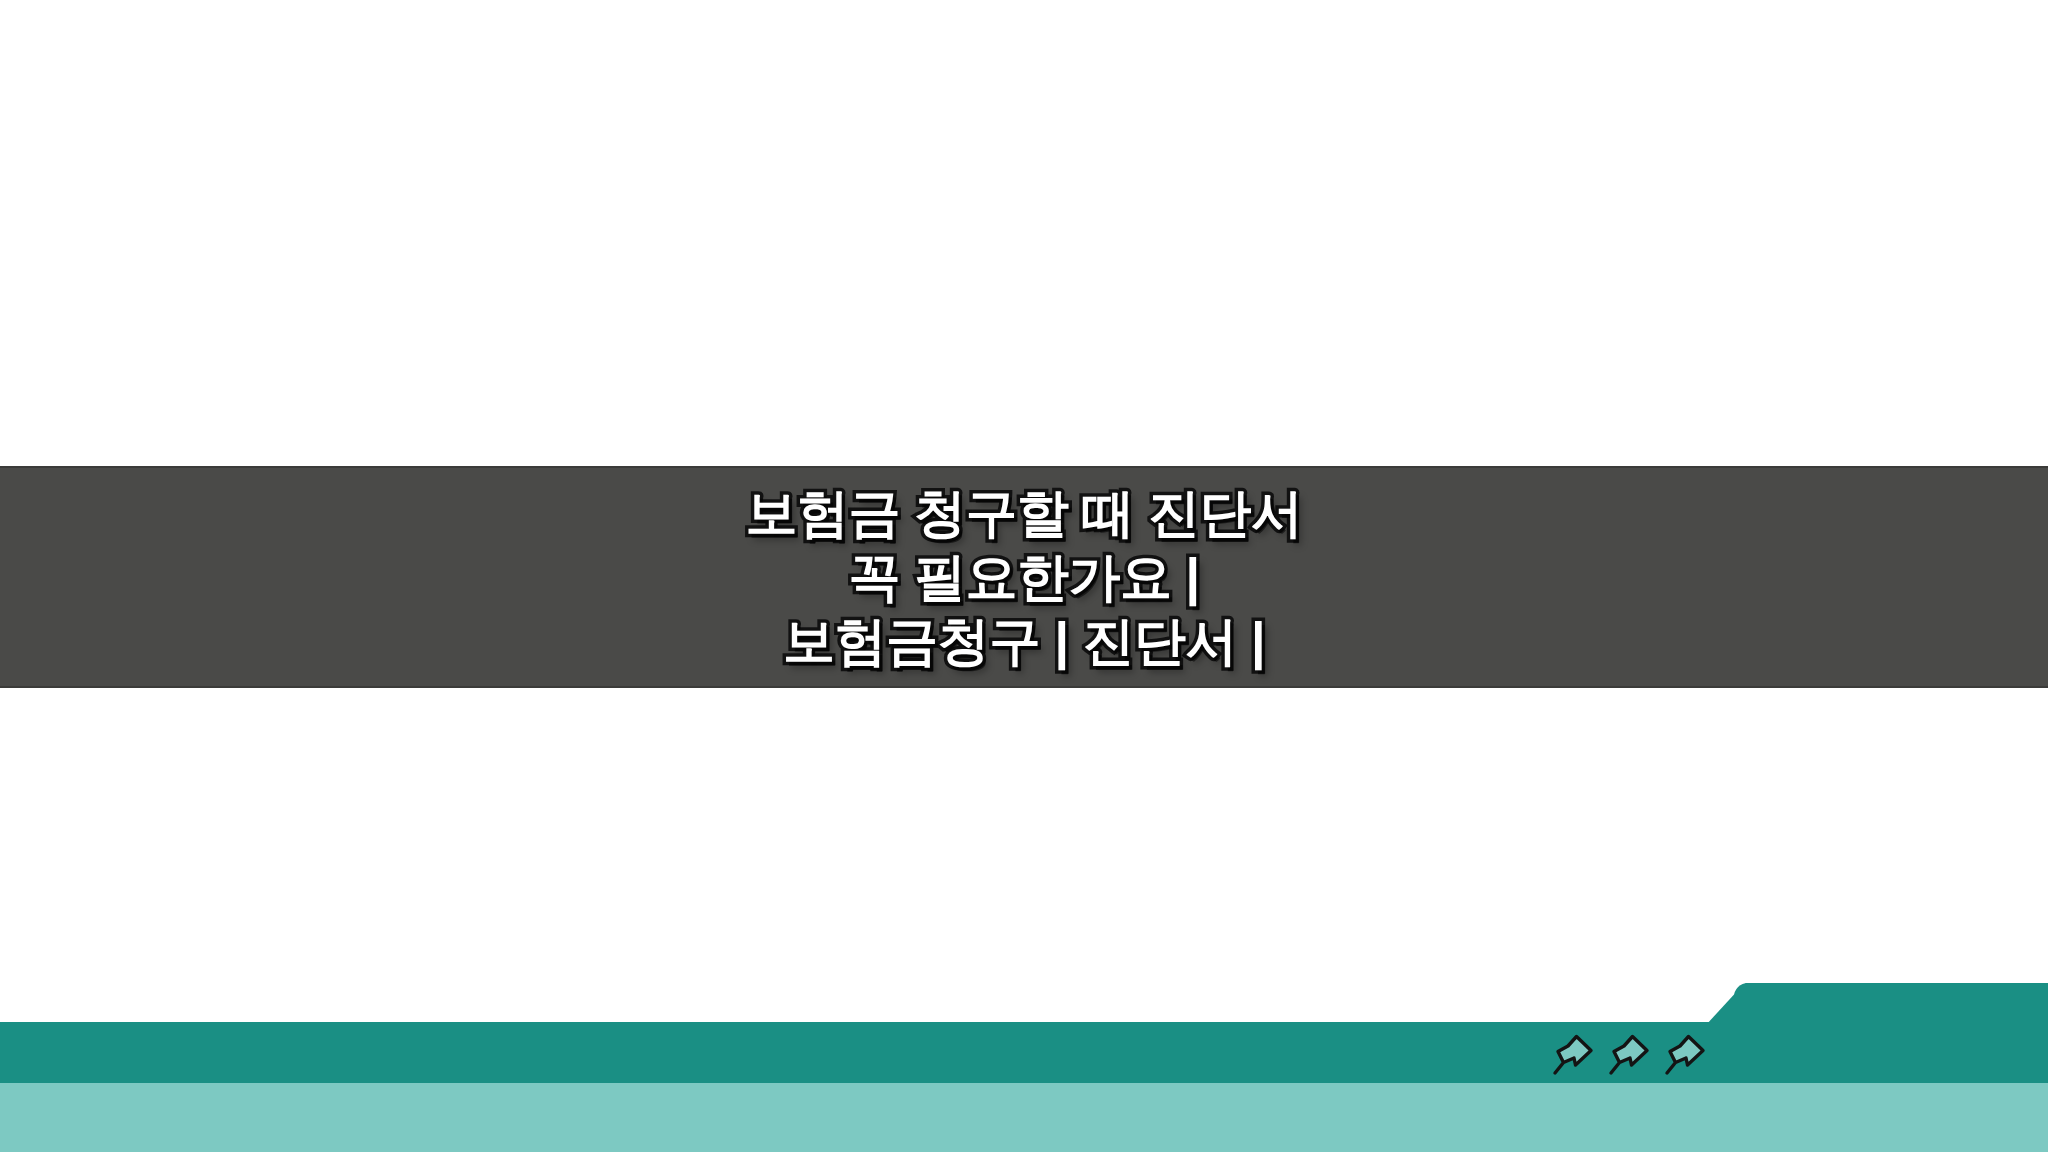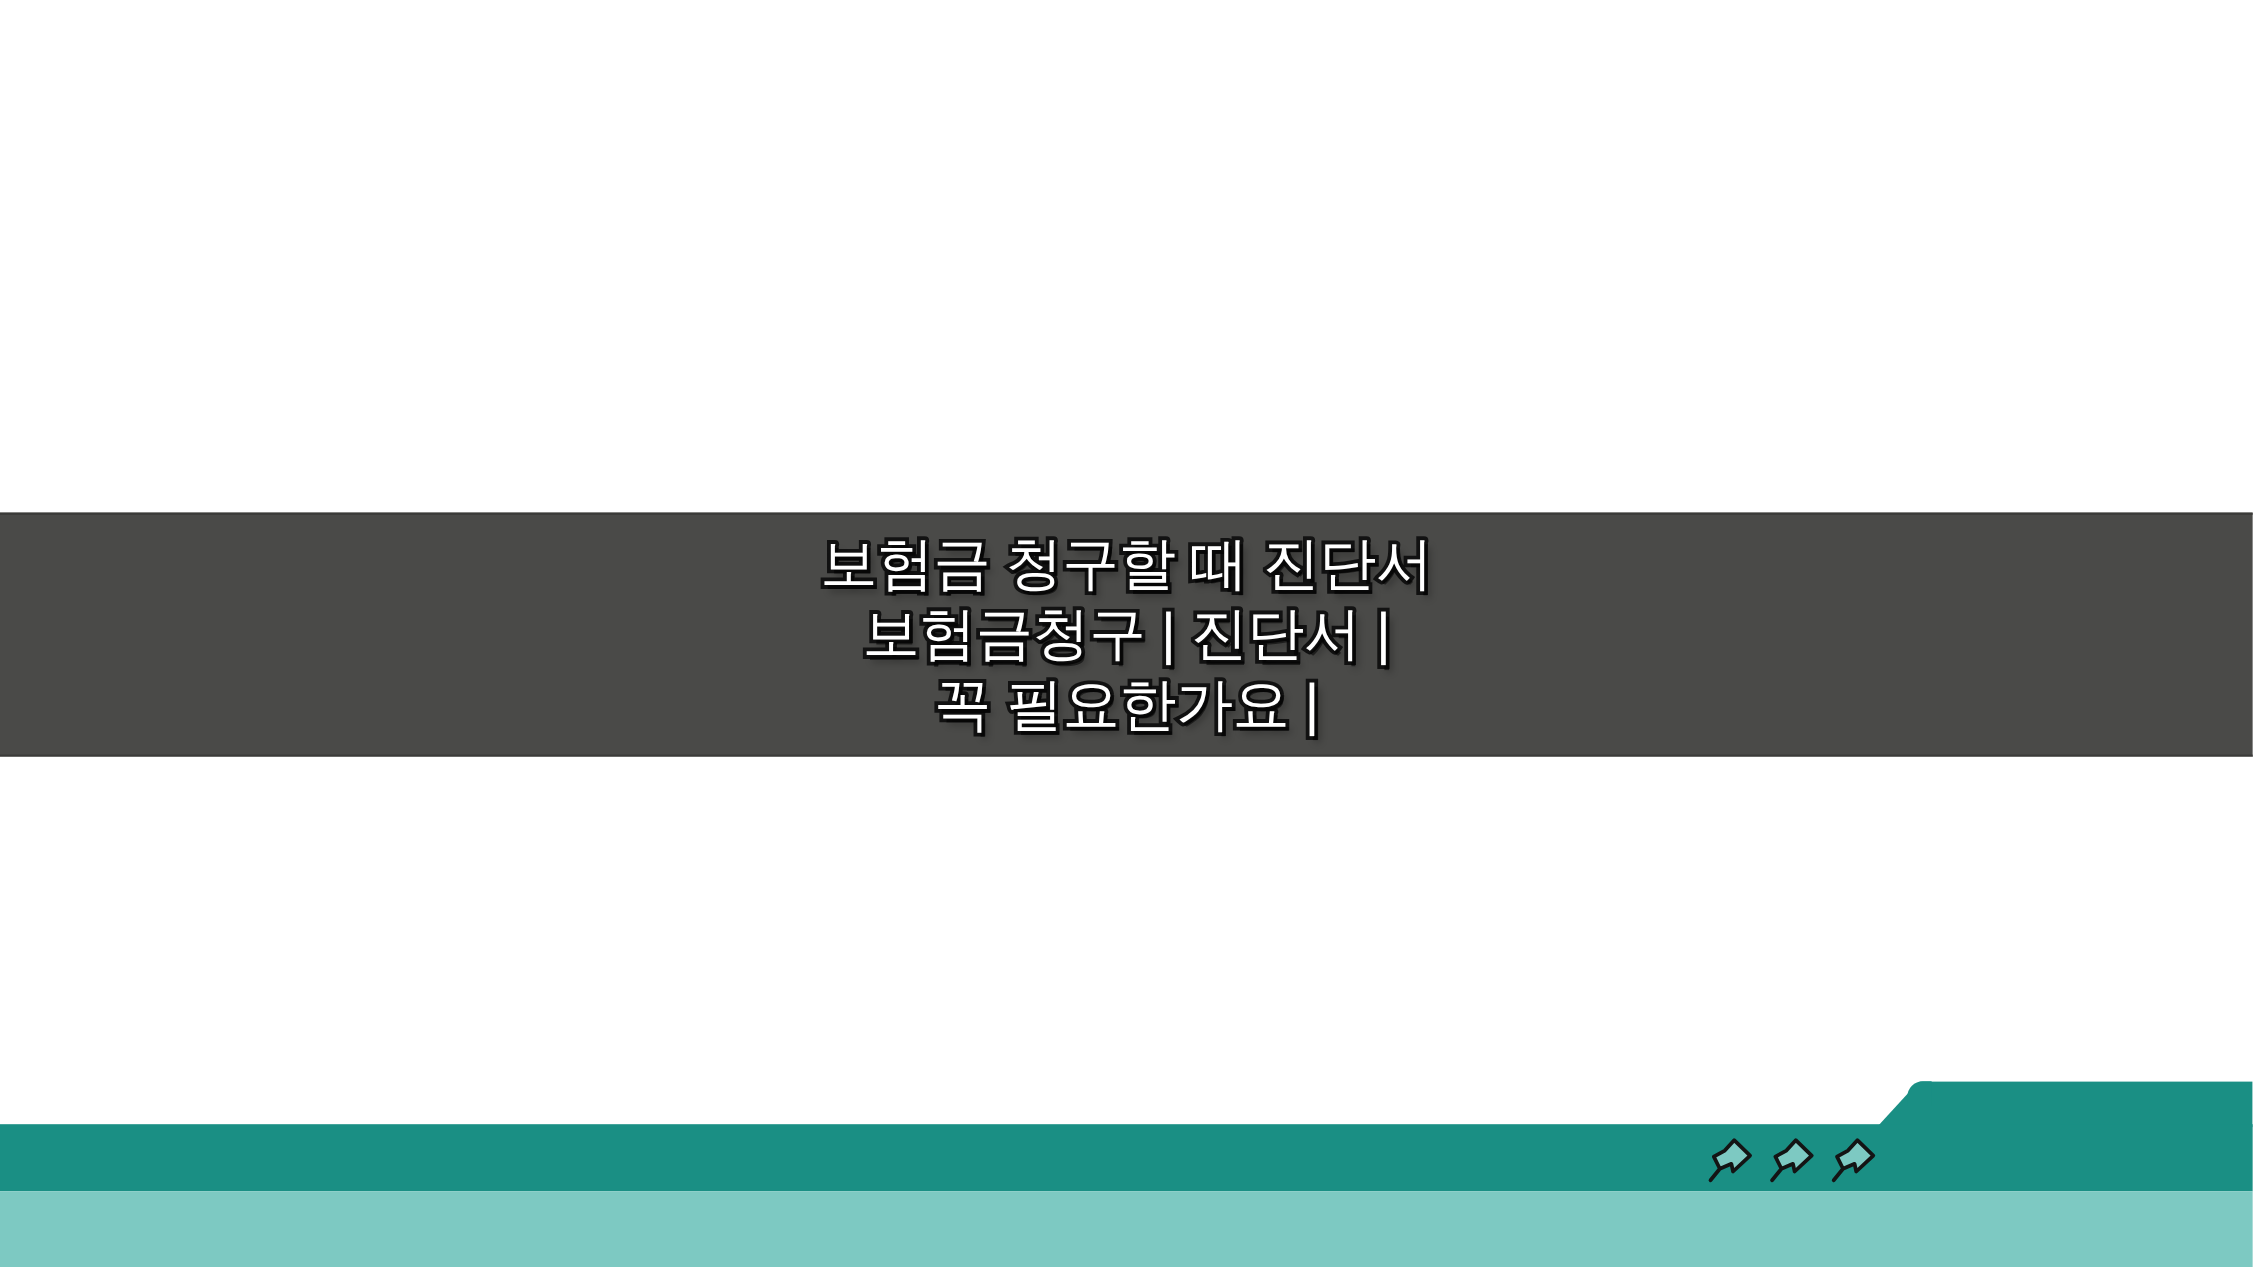--- a/index.html
+++ b/index.html
@@ -37,21 +37,21 @@
     border-top:2px solid #3b3b39;
     border-bottom:2px solid #3b3b39;
     display:flex;
     flex-direction:column;
     align-items:center;
     justify-content:center;
   }
 
   .caption-line {
     font-size:52px;
-    font-weight:normal;
+    font-weight:bold;
     line-height:64px;
     letter-spacing:-0.5px;
     color:#ffffff;
     white-space:nowrap;
     text-align:center;
     
     -webkit-text-stroke:7px #121212;
     paint-order:stroke fill;
     text-shadow:
        3px 4px 0px rgba(0,0,0,0.55),
@@ -127,22 +127,22 @@
     flex:0 0 auto;
   }
 </style>
 </head>
 <body>
 
 <div class="canvas-top"></div>
 
 <div class="caption-band">
   <div class="caption-line">보험금 청구할 때 진단서</div>
+  <div class="caption-line">꼭 필요한가요 |</div>
   <div class="caption-line">보험금청구 | 진단서 |</div>
-  <div class="caption-line">꼭 필요한가요 |</div>
 </div>
 
 <div class="canvas-mid"></div>
 
 <div class="footer-step"></div>
 <div class="footer-step-round"></div>
 <div class="footer-dark"></div>
 
 <div class="icon-row">
 

